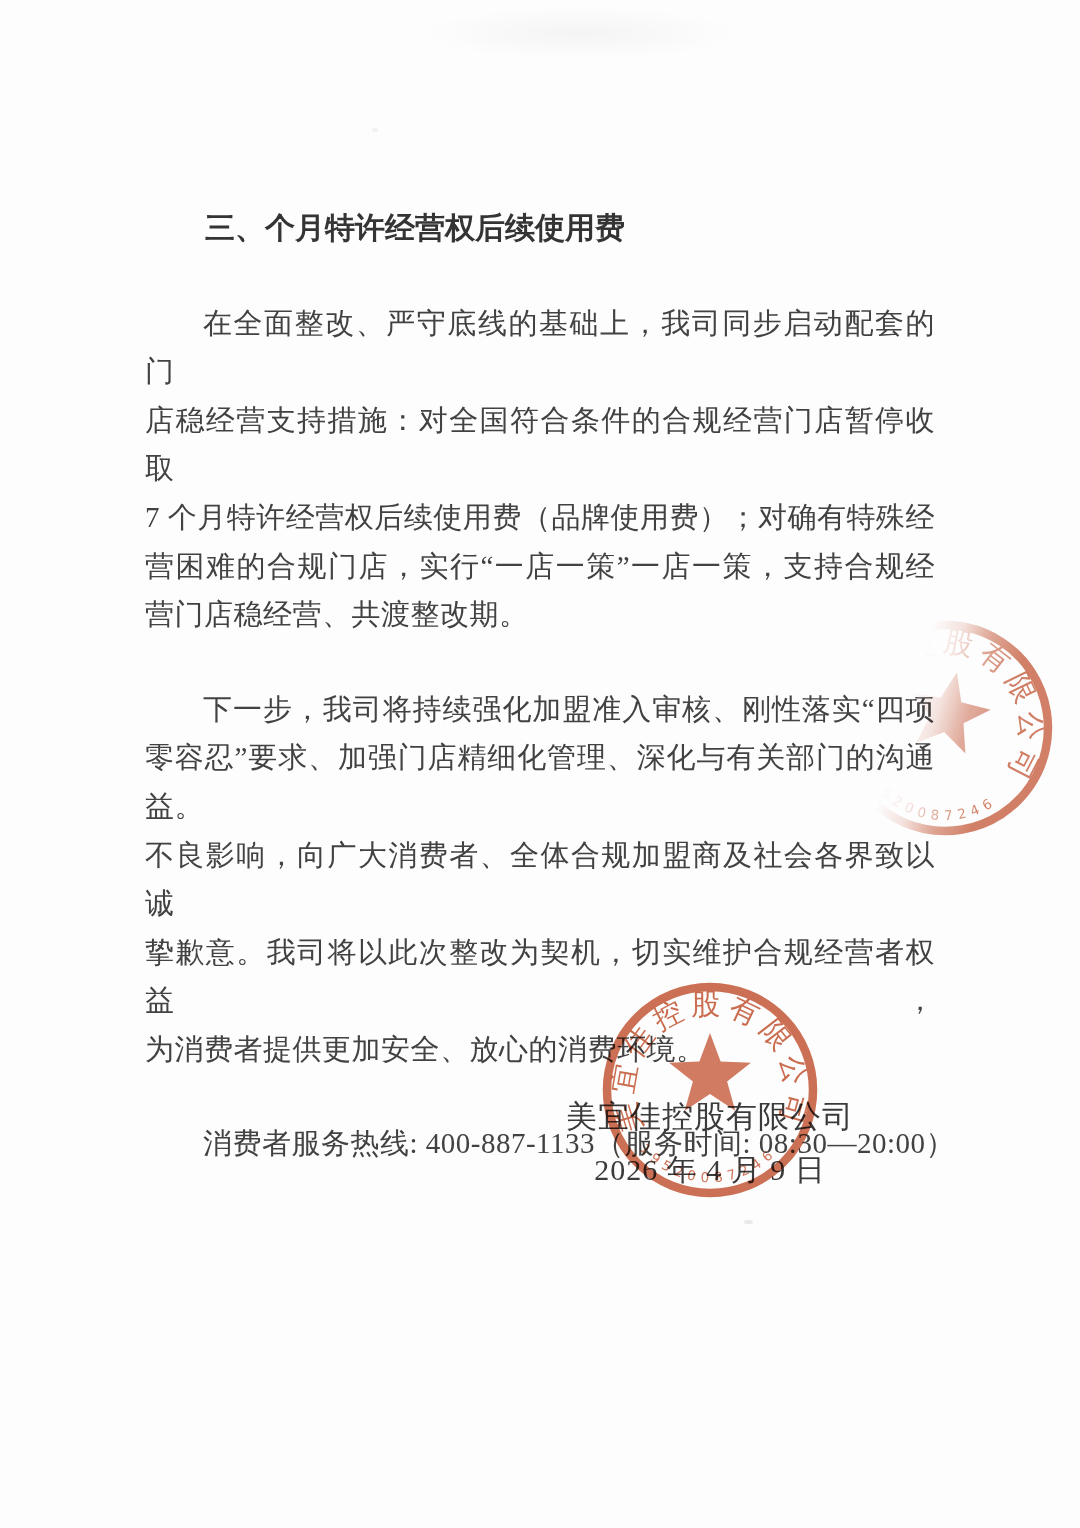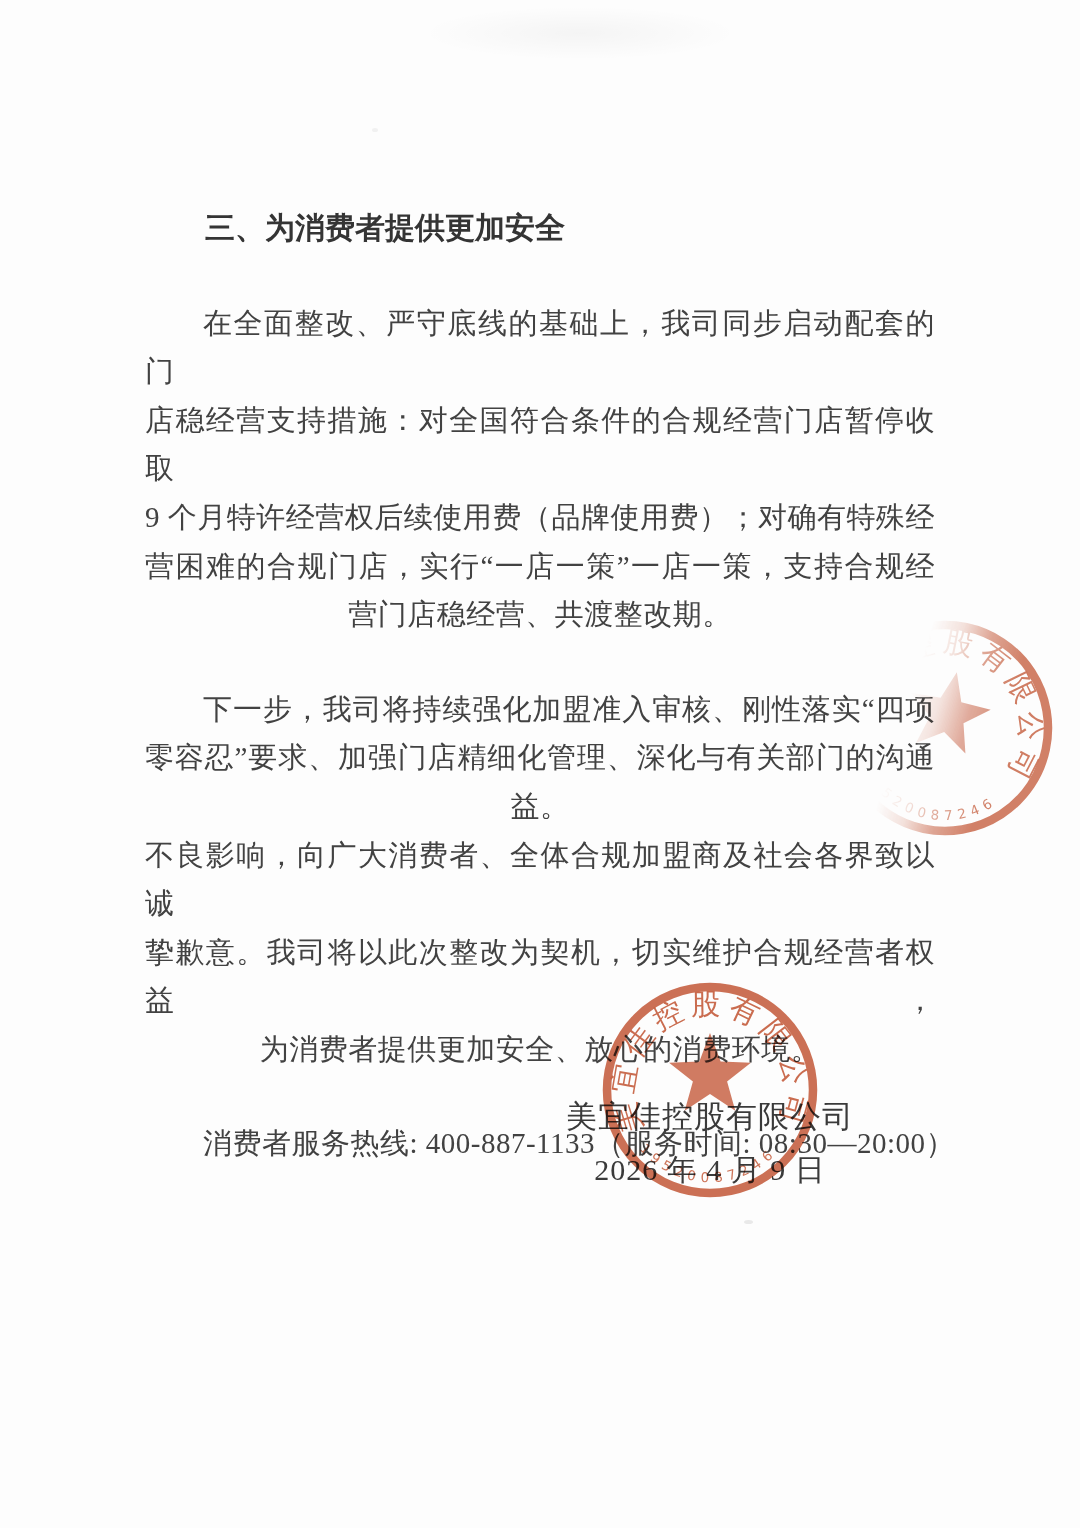--- a/index.html
+++ b/index.html
@@ -20,21 +20,21 @@
     font-size:30px;line-height:48.6px;
     color:#343434;
     text-indent:2em;
     margin-bottom:6px;
     white-space:nowrap;
   }
   .line{
     font-size:29px;line-height:48.6px;
     letter-spacing:0.5px;
     color:#424242;
-    text-align:center;
+    text-align:left;
   }
   .line.ind{text-indent:2em;margin-top:46px;}
   .line.fill{text-align:justify;text-align-last:justify;}
   .hotline{
     margin-top:45px;
     text-indent:2em;
     white-space:nowrap;
   }
   .signature{
     position:absolute;left:480px;top:1097px;width:460px;
@@ -75,26 +75,26 @@
 </head>
 <body>
 
 <div class="page">
 
   <div class="smudge"></div>
   <div class="speck s1"></div>
   <div class="speck s2"></div>
 
   <div class="content">
-    <div class="heading">三、为消费者提供更加安全</div>
+    <div class="heading">三、个月特许经营权后续使用费</div>
 
     <div>
       <div class="line ind fill">在全面整改、严守底线的基础上，我司同步启动配套的门</div>
       <div class="line fill">店稳经营支持措施：对全国符合条件的合规经营门店暂停收取</div>
-      <div class="line fill">9 个月特许经营权后续使用费（品牌使用费）；对确有特殊经</div>
+      <div class="line fill">7 个月特许经营权后续使用费（品牌使用费）；对确有特殊经</div>
       <div class="line fill">营困难的合规门店，实行“一店一策”一店一策，支持合规经</div>
       <div class="line">营门店稳经营、共渡整改期。</div>
     </div>
 
     <div>
       <div class="line ind fill">下一步，我司将持续强化加盟准入审核、刚性落实“四项</div>
       <div class="line fill">零容忍”要求、加强门店精细化管理、深化与有关部门的沟通</div>
       <div class="line">益。</div>
     </div>
 

